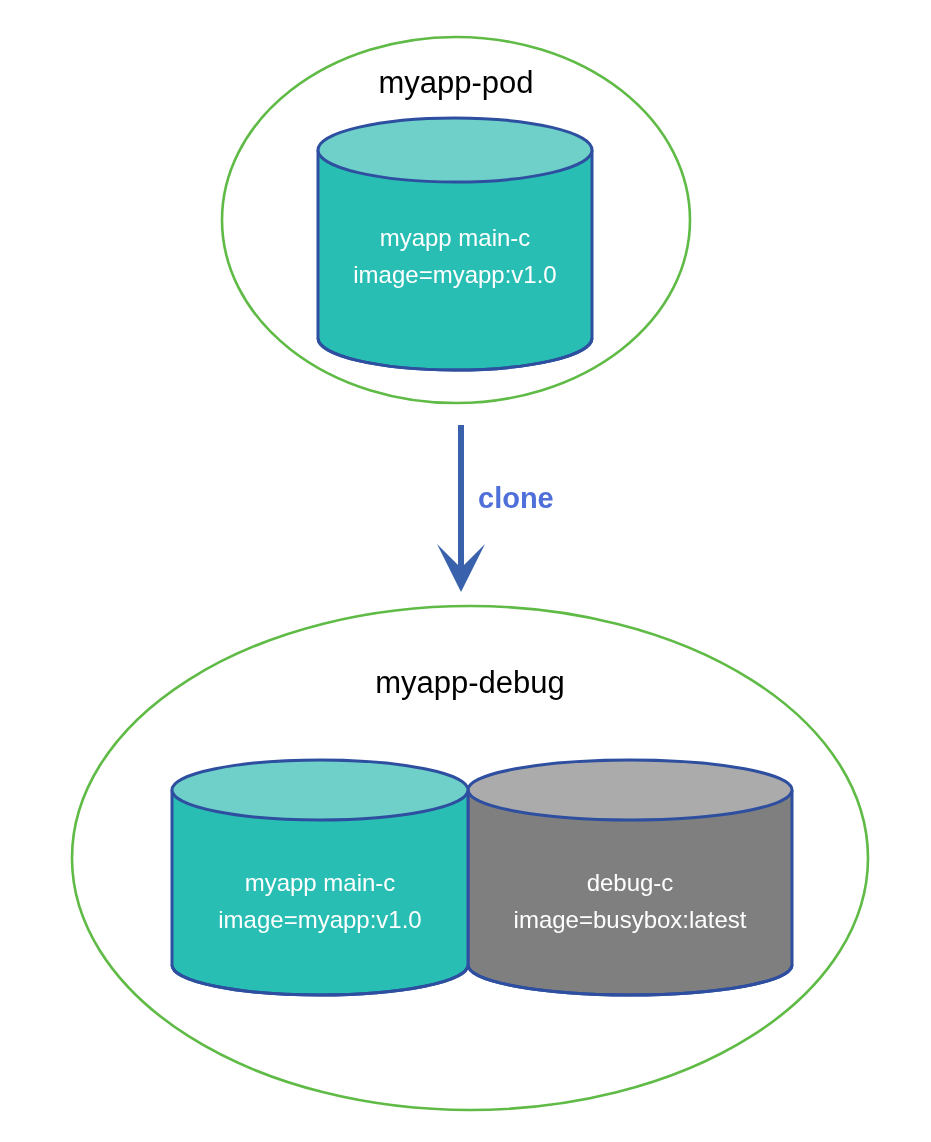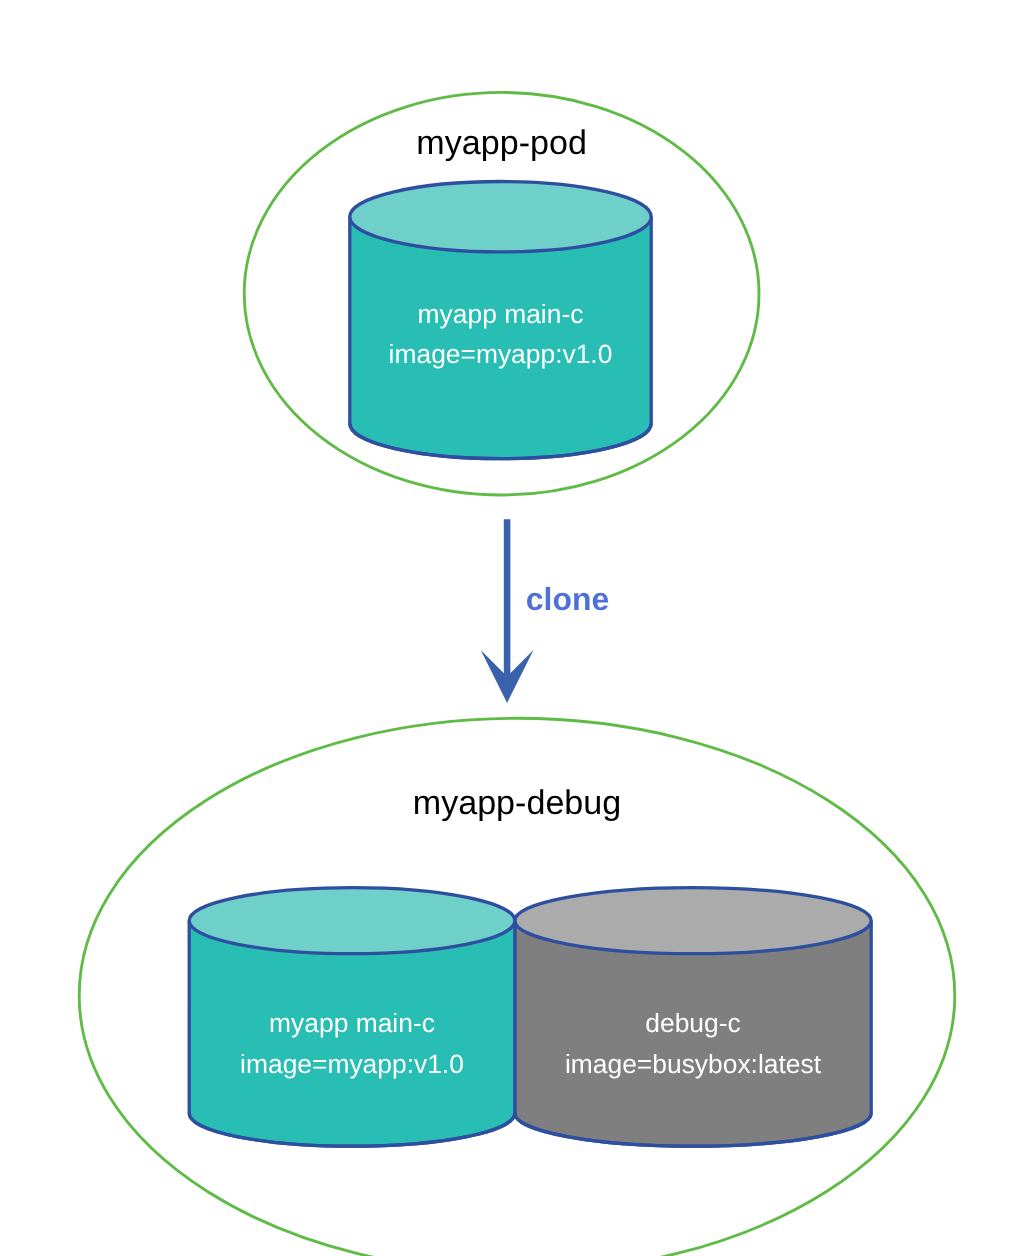--- a/index.html
+++ b/index.html
@@ -14,21 +14,20 @@
     position: relative;
     overflow: hidden;
     font-family: "Liberation Sans", sans-serif;
   }
   #diagram-root {
     position: absolute;
     left: 0;
     top: 0;
     width: 931px;
     height: 932px;
-    margin-top: 47px;
   }
   svg.canvas {
     position: absolute;
     left: 0;
     top: 0;
     width: 931px;
     height: 1142px;
     display: block;
   }
   .pod-name {

